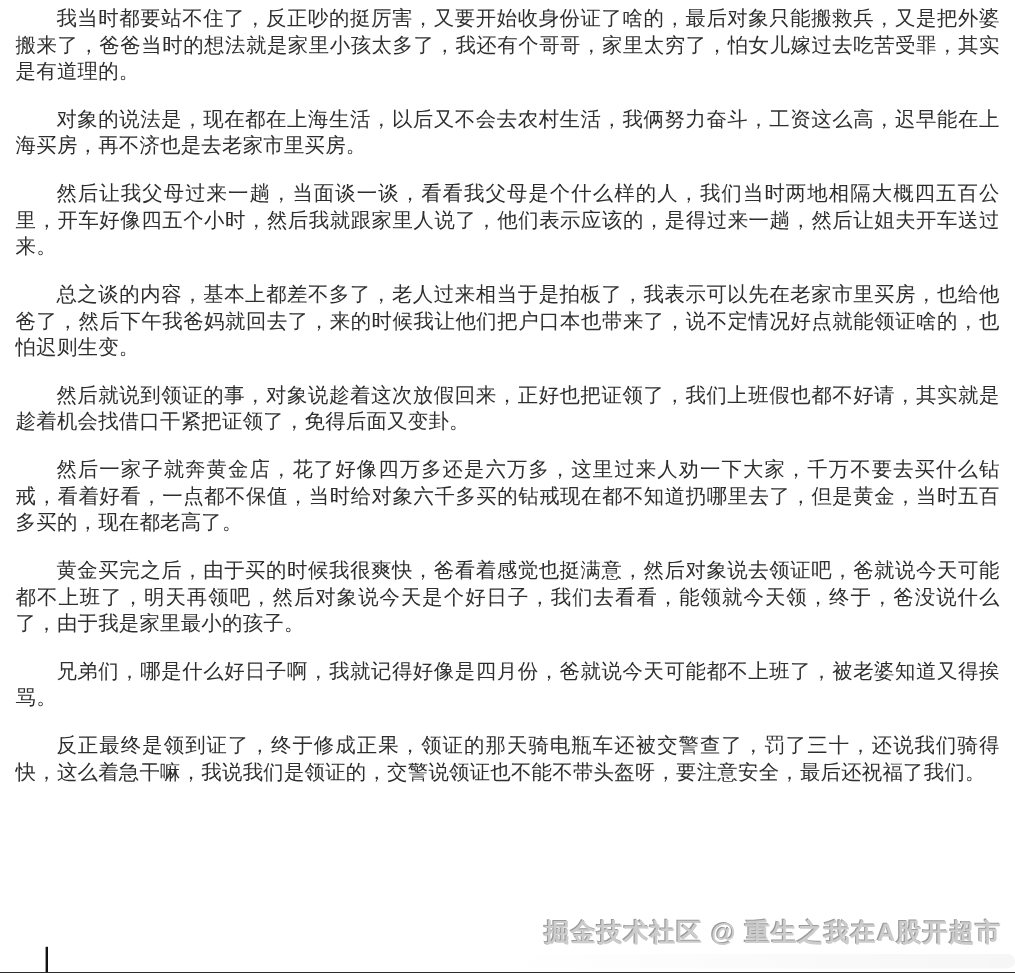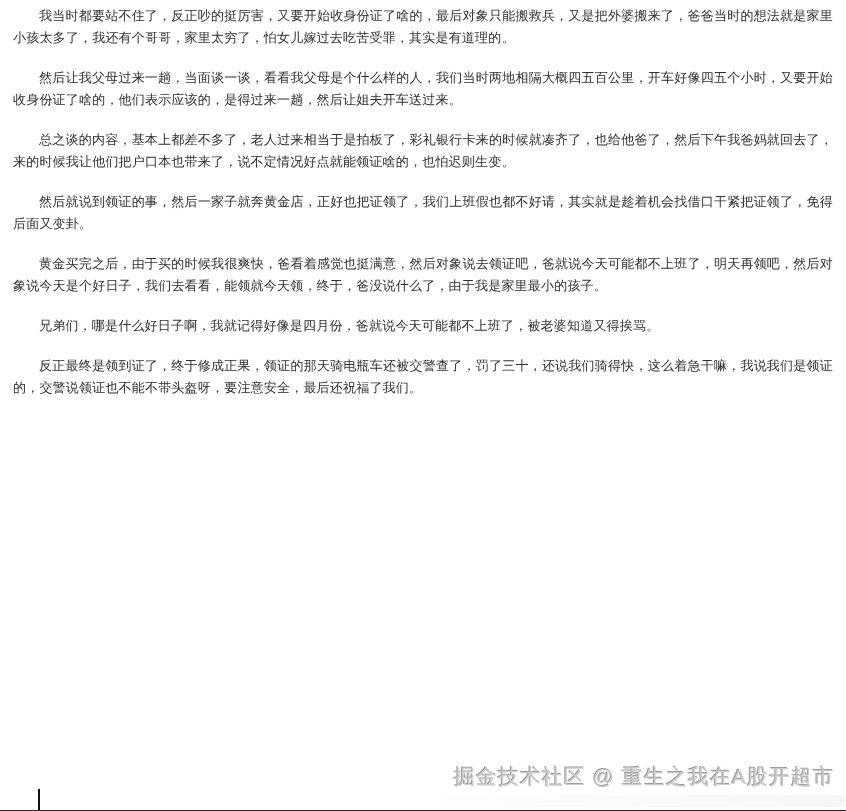--- a/index.html
+++ b/index.html
@@ -21,34 +21,34 @@
     box-sizing: border-box;
   }
   .article {
     position: absolute;
     top: 5px;
     left: 13px;
     right: 13px;
   }
   .article p {
     margin: 0 0 18px 0;
-    font-size: 13px;
+    font-size: 17px;
     line-height: 22px;
     letter-spacing: 0.2px;
     color: #2e2e2e;
     text-indent: 2em;
     text-align: justify;
     word-break: break-all;
   }
   .watermark {
     position: absolute;
     top: 763px;
     right: 11px;
     font-size: 21px;
-    font-weight: normal;
+    font-weight: bold;
     letter-spacing: 1px;
     color: #cccccc;
     text-shadow: -1px -1px 0 #9a9a9a, 1px 1px 0 #ffffff;
     white-space: nowrap;
     user-select: none;
   }
   .watermark-shadow-band {
     position: absolute;
     right: 0;
     bottom: 3px;
@@ -66,23 +66,25 @@
     background: #111111;
   }
 </style>
 </head>
 <body>
 
 <div class="page">
 
   <div class="article">
     <p>我当时都要站不住了，反正吵的挺厉害，又要开始收身份证了啥的，最后对象只能搬救兵，又是把外婆搬来了，爸爸当时的想法就是家里小孩太多了，我还有个哥哥，家里太穷了，怕女儿嫁过去吃苦受罪，其实是有道理的。</p>
-    <p>然后让我父母过来一趟，当面谈一谈，看看我父母是个什么样的人，我们当时两地相隔大概四五百公里，开车好像四五个小时，又要开始收身份证了啥的，他们表示应该的，是得过来一趟，然后让姐夫开车送过来。</p>
-    <p>总之谈的内容，基本上都差不多了，老人过来相当于是拍板了，彩礼银行卡来的时候就凑齐了，也给他爸了，然后下午我爸妈就回去了，来的时候我让他们把户口本也带来了，说不定情况好点就能领证啥的，也怕迟则生变。</p>
-    <p>然后就说到领证的事，然后一家子就奔黄金店，正好也把证领了，我们上班假也都不好请，其实就是趁着机会找借口干紧把证领了，免得后面又变卦。</p>
+    <p>对象的说法是，现在都在上海生活，以后又不会去农村生活，我俩努力奋斗，工资这么高，迟早能在上海买房，再不济也是去老家市里买房。</p>
+    <p>然后让我父母过来一趟，当面谈一谈，看看我父母是个什么样的人，我们当时两地相隔大概四五百公里，开车好像四五个小时，然后我就跟家里人说了，他们表示应该的，是得过来一趟，然后让姐夫开车送过来。</p>
+    <p>总之谈的内容，基本上都差不多了，老人过来相当于是拍板了，我表示可以先在老家市里买房，也给他爸了，然后下午我爸妈就回去了，来的时候我让他们把户口本也带来了，说不定情况好点就能领证啥的，也怕迟则生变。</p>
+    <p>然后就说到领证的事，对象说趁着这次放假回来，正好也把证领了，我们上班假也都不好请，其实就是趁着机会找借口干紧把证领了，免得后面又变卦。</p>
+    <p>然后一家子就奔黄金店，花了好像四万多还是六万多，这里过来人劝一下大家，千万不要去买什么钻戒，看着好看，一点都不保值，当时给对象六千多买的钻戒现在都不知道扔哪里去了，但是黄金，当时五百多买的，现在都老高了。</p>
     <p>黄金买完之后，由于买的时候我很爽快，爸看着感觉也挺满意，然后对象说去领证吧，爸就说今天可能都不上班了，明天再领吧，然后对象说今天是个好日子，我们去看看，能领就今天领，终于，爸没说什么了，由于我是家里最小的孩子。</p>
     <p>兄弟们，哪是什么好日子啊，我就记得好像是四月份，爸就说今天可能都不上班了，被老婆知道又得挨骂。</p>
     <p>反正最终是领到证了，终于修成正果，领证的那天骑电瓶车还被交警查了，罚了三十，还说我们骑得快，这么着急干嘛，我说我们是领证的，交警说领证也不能不带头盔呀，要注意安全，最后还祝福了我们。</p>
   </div>
 
   <div class="watermark-shadow-band"></div>
 
   <div class="watermark">掘金技术社区 @ 重生之我在A股开超市</div>
 
   <div class="text-caret"></div>

